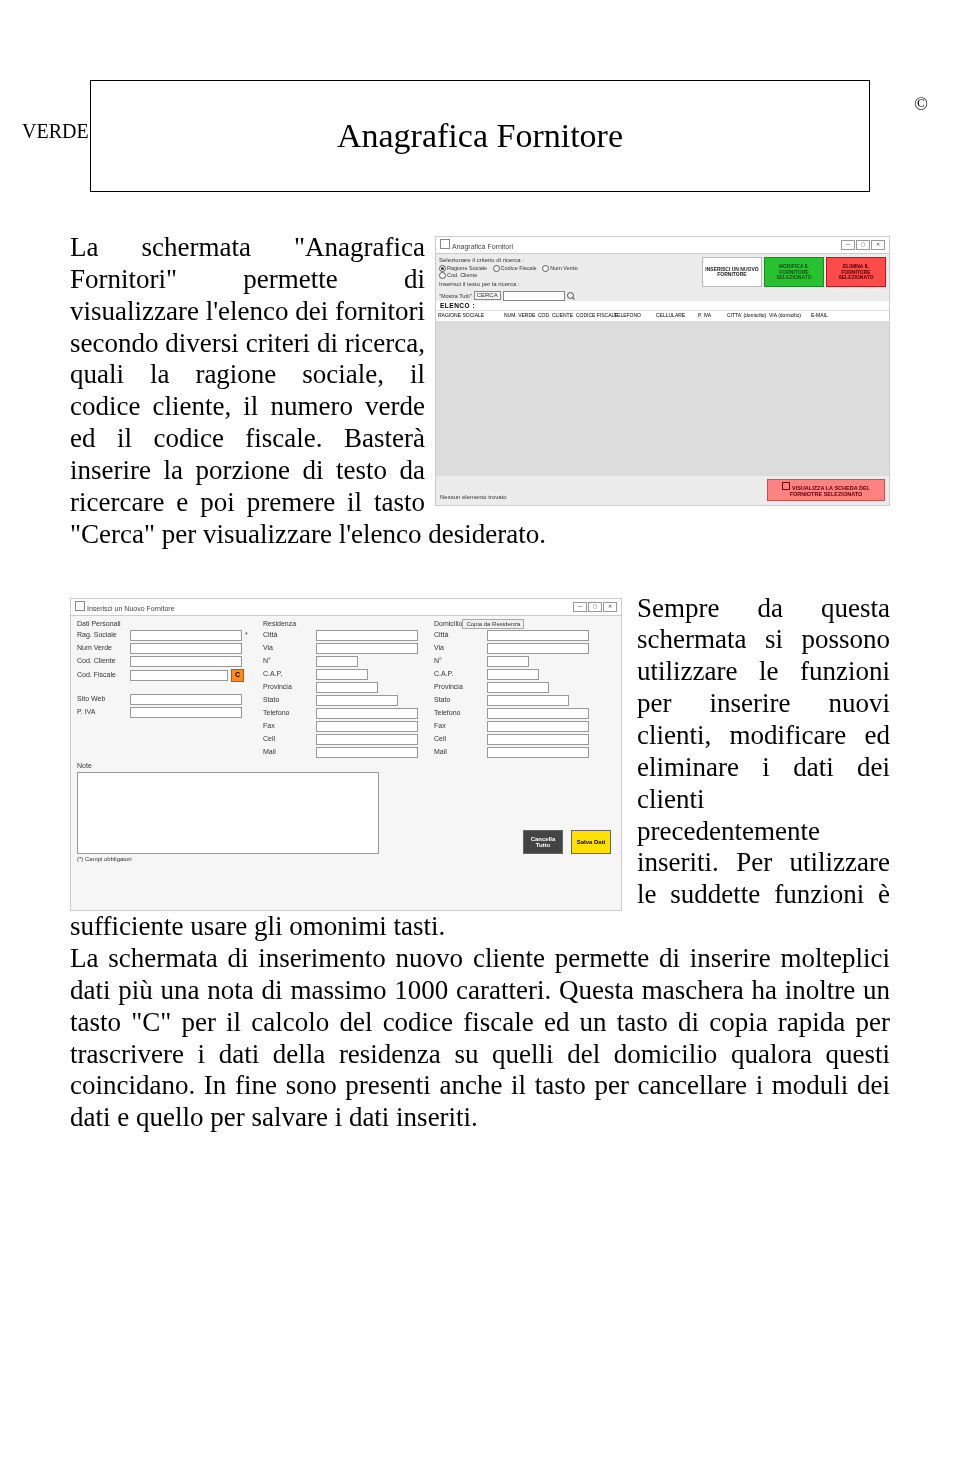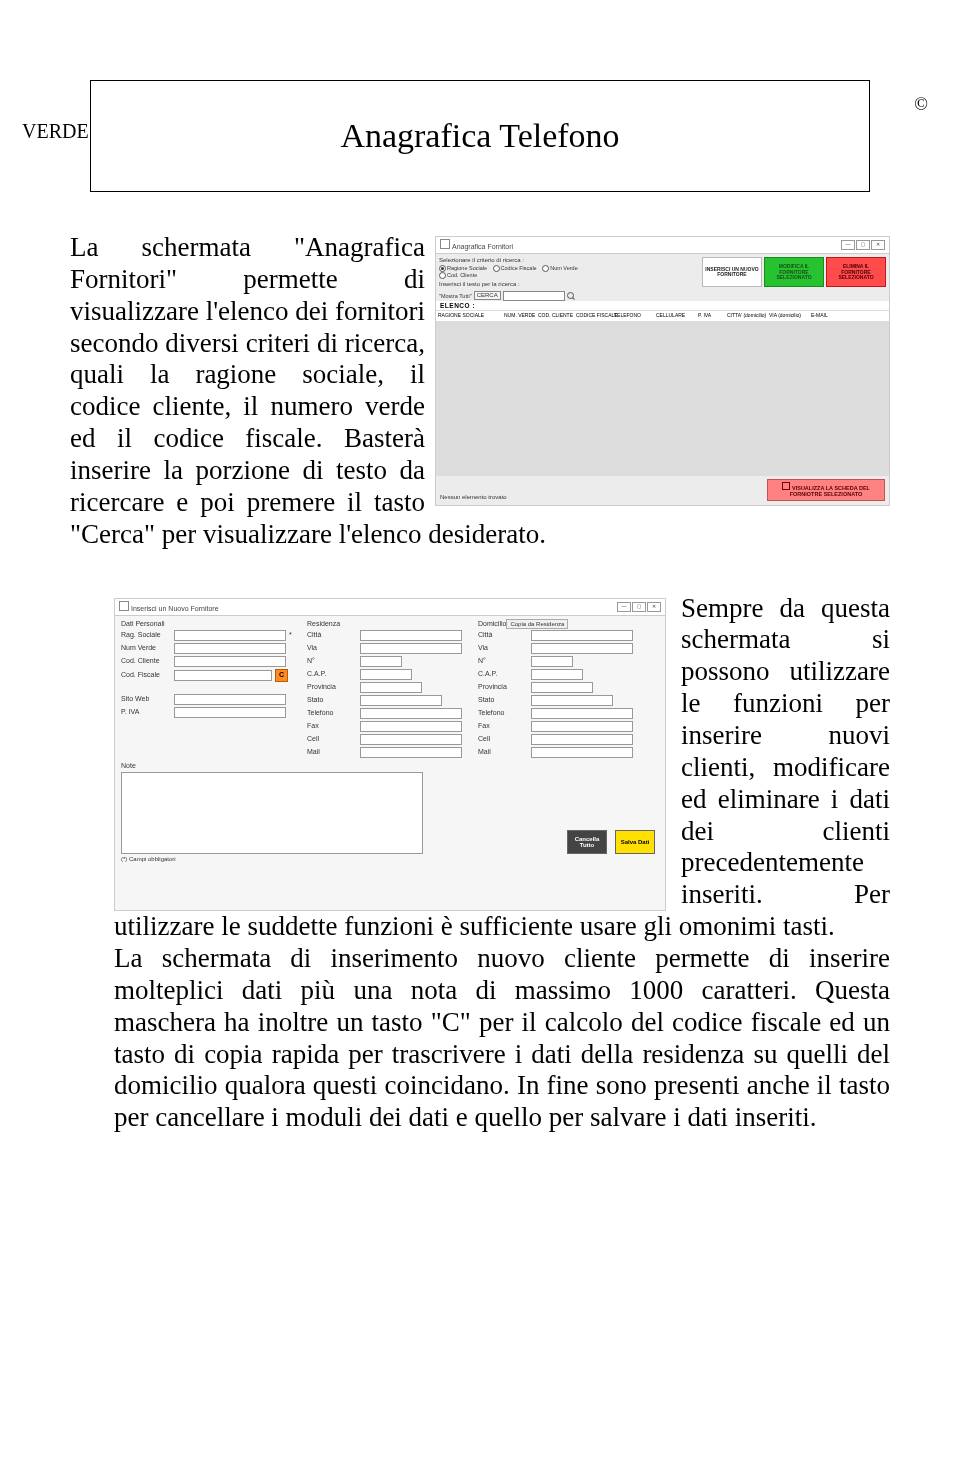--- a/index.html
+++ b/index.html
@@ -86,21 +86,20 @@
   .colhdr span { padding:2px 2px; white-space:nowrap;}
   .grid { background:#dcdcdc; flex:1; min-height:150px; width:100%; }
   .btm { display:flex; justify-content:space-between; padding:3px 4px 4px 4px; font-family: Tahoma, Arial, sans-serif; }
   .btm .msg { font-size:6px; color:#333; align-self:flex-end; }
   .btm .red { background:#ff8282; border:1px solid #c75050; font-size:5.5px; font-weight:bold; color:#5a0000; padding:2px 3px; text-align:center; width:110px; line-height:1.05;}
   .col { display:flex; flex-direction:column; height:100%;}
 
   .para2-wrap {
     overflow:hidden;
     margin-top: 42px;
-    margin-left: 44px;
   }
   .float-img-bot {
     float: left;
     width: 552px;
     height: 313px;
     margin-right: 15px;
     margin-top: 5px;
     border: 1px solid #ccc;
     background:#f6f6f6;
     box-sizing:border-box;
@@ -130,21 +129,21 @@
     font-size:22px;
   }
 </style>
 </head>
 <body>
 
 <div class="page">
   <div class="copyright">©</div>
   <div class="header-mark">VERDE</div>
 
-  <div class="title-box">Anagrafica Telefono</div>
+  <div class="title-box">Anagrafica Fornitore</div>
 
   <div class="body-text para1-wrap">
     <div class="float-img-top">
       <div class="col">
         <div class="win-t">
           <span><span style="display:inline-block;width:8px;height:8px;border:1px solid #888;margin-right:2px;"></span><span>Anagrafica Fornitori</span></span>
           <span class="btns"><span>—</span><span>▢</span><span>✕</span></span>
         </div>
         <div class="topband">
           <div class="searcharea">

